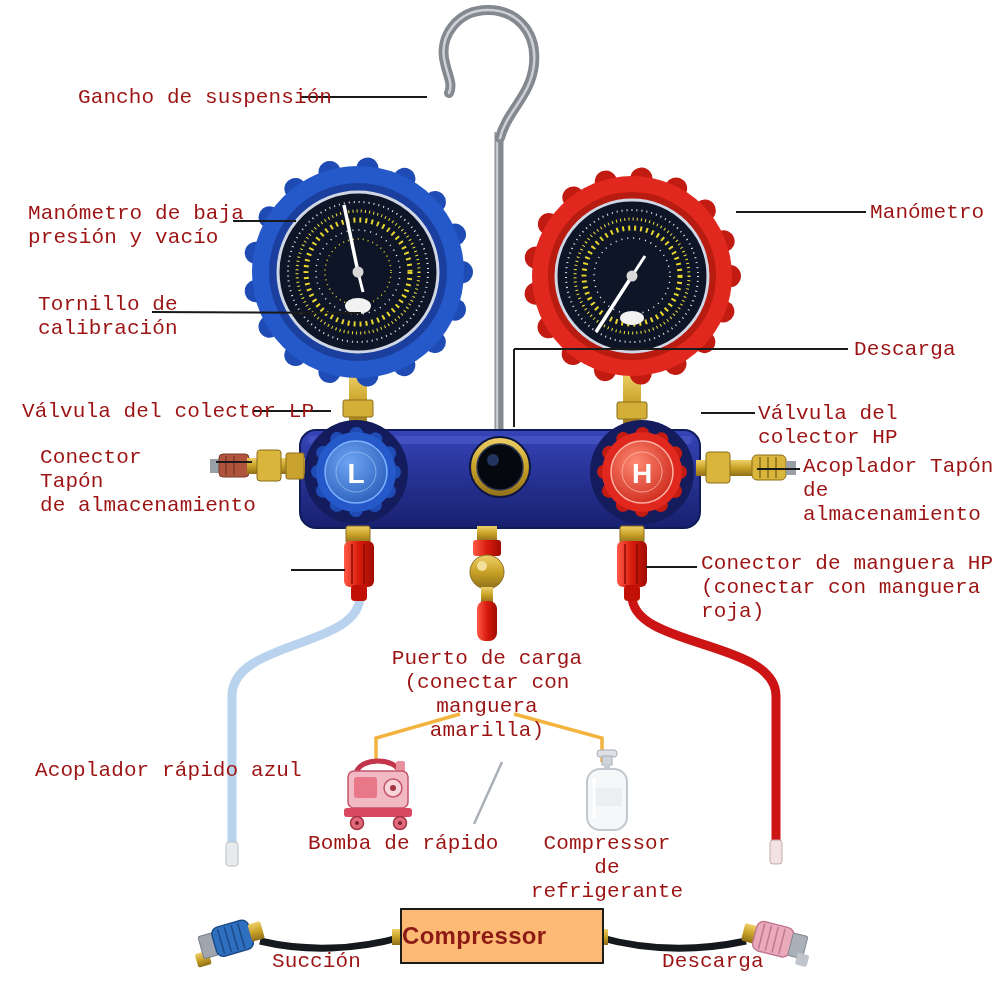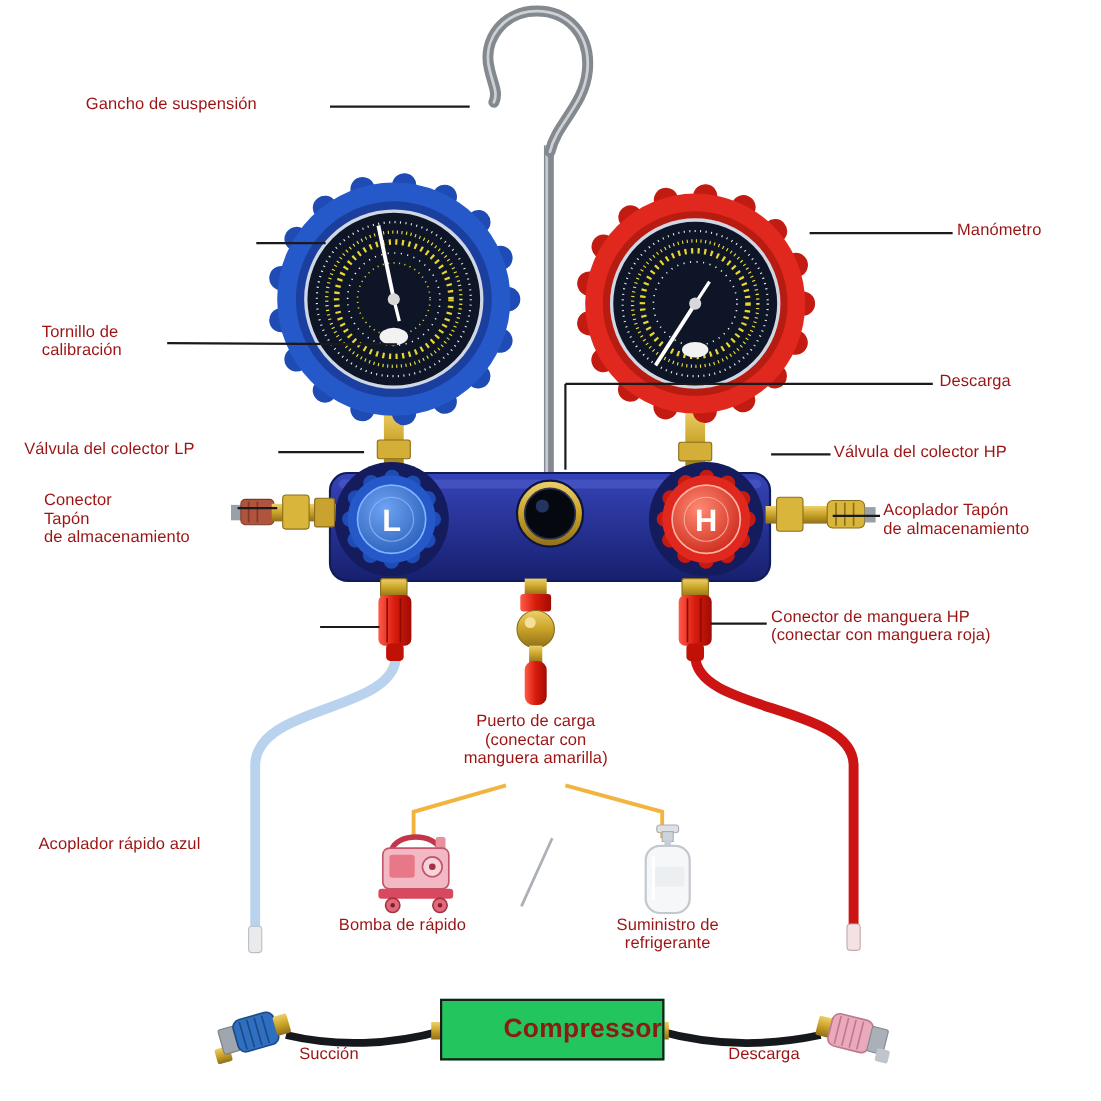--- a/index.html
+++ b/index.html
@@ -2,28 +2,28 @@
 <html><head>
 <meta charset="utf-8">
 <style>
   html,body{margin:0;padding:0;background:#fff;}
   .canvas{
     position:relative;width:1001px;height:1001px;background:#ffffff;
     font-family:"Liberation Sans",sans-serif;overflow:hidden;
   }
   .canvas svg{position:absolute;left:0;top:0;}
   .lbl{
-    position:absolute;color:#9c1313;font-size:15px;line-height:1.14;
-    white-space:pre-line;letter-spacing:.1px;
+    position:absolute;color:#9c1313;font-size:21px;line-height:1.14;
+    white-space:pre-line;letter-spacing:.1px;font-family:Liberation Mono, monospace;
   }
   .lbl.center{text-align:center;}
   .compressor-box{
     position:absolute;left:400px;top:908px;width:200px;height:52px;
-    background:#22c55e;border:2.5px solid #1c1c1c;display:flex;
-    align-items:center;justify-content:flex-end;
+    background:#fdba74;border:2.5px solid #1c1c1c;display:flex;
+    align-items:center;justify-content:flex-start;
   }
   .compressor-box span{
     color:#8c1a15;font-size:24px;font-weight:bold;letter-spacing:.3px;
   }
 </style>
 </head>
 <body>
 
 <div class="canvas">
 
@@ -251,39 +251,41 @@
     <line x1="253" y1="411" x2="331" y2="411"></line>
     <line x1="701" y1="413" x2="755" y2="413"></line>
     <line x1="216" y1="462" x2="252" y2="462"></line>
     <line x1="757" y1="469" x2="800" y2="469"></line>
     <line x1="291" y1="570" x2="345" y2="570"></line>
     <line x1="646" y1="567" x2="697" y2="567"></line>
   </g>
 </svg>
 
 <div class="lbl" style="left:78px;top:86px">Gancho de suspensión</div>
+<div class="lbl" style="left:28px;top:202px">Manómetro de baja
+presión y vacío</div>
 <div class="lbl" style="left:870px;top:201px">Manómetro</div>
 <div class="lbl" style="left:38px;top:293px">Tornillo de
 calibración</div>
 <div class="lbl" style="left:854px;top:338px">Descarga</div>
 <div class="lbl" style="left:22px;top:400px">Válvula del colector LP</div>
 <div class="lbl" style="left:758px;top:402px">Válvula del colector HP</div>
 <div class="lbl" style="left:40px;top:446px">Conector
 Tapón
 de almacenamiento</div>
 <div class="lbl" style="left:803px;top:455px">Acoplador Tapón
 de almacenamiento</div>
 <div class="lbl" style="left:701px;top:552px">Conector de manguera HP
 (conectar con manguera roja)</div>
 <div class="lbl center" style="left:387px;top:647px;width:200px">Puerto de carga
 (conectar con
 manguera amarilla)</div>
 <div class="lbl" style="left:35px;top:759px">Acoplador rápido azul</div>
 <div class="lbl" style="left:308px;top:832px">Bomba de rápido</div>
-<div class="lbl center" style="left:527px;top:832px;width:160px">Suministro de
+<div class="lbl center" style="left:527px;top:832px;width:160px">Compressor de
 refrigerante</div>
 <div class="lbl" style="left:272px;top:950px">Succión</div>
 <div class="lbl" style="left:662px;top:950px">Descarga</div>
 
 <div class="compressor-box">
   <span>Compressor</span>
 </div>
 
 </div>
 

